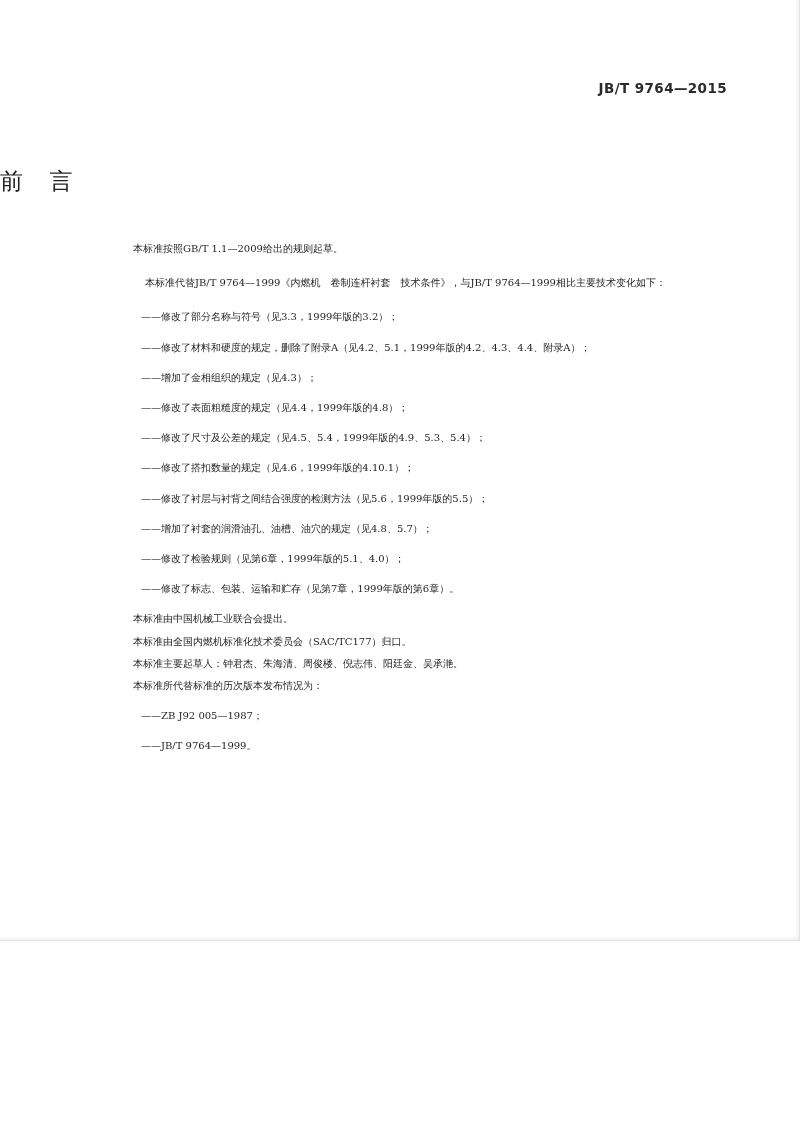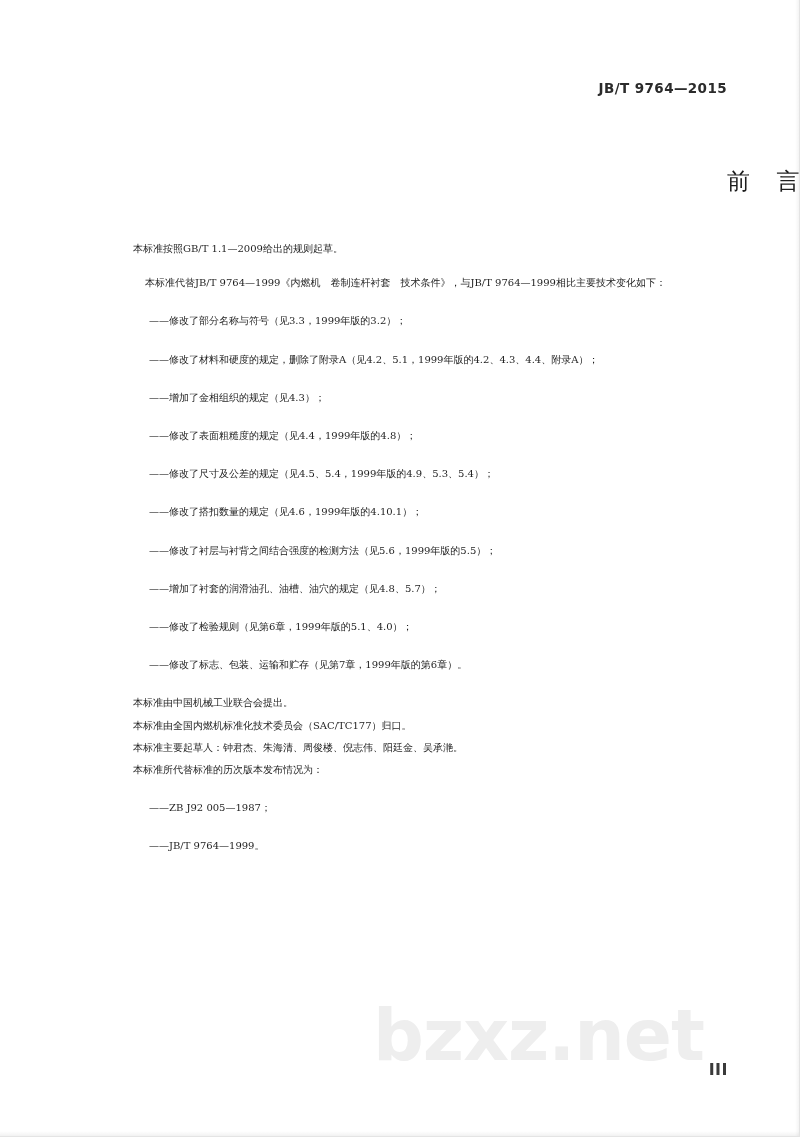--- a/index.html
+++ b/index.html
@@ -6,21 +6,21 @@
     margin: 0;
     padding: 0;
     background: #ffffff;
   }
   body {
     font-family: "DejaVu Serif", "Liberation Serif", serif;
   }
   #page {
     position: relative;
     width: 800px;
-    height: 1137px;
+    height: 941px;
     background: #ffffff;
     overflow: hidden;
     box-sizing: border-box;
     border-right: 1px solid #e4e4e4;
     border-bottom: 1px solid #e4e4e4;
   }
   
   #page-edge-right {
     position: absolute;
     top: 0;
@@ -52,21 +52,21 @@
     color: #2b2b2b;
     white-space: nowrap;
   }
 
   
   .doc-title {
     position: absolute;
     top: 166px;
     left: 0;
     width: 800px;
-    text-align: right;
+    text-align: left;
     font-size: 23px;
     color: #1d1d1d;
     letter-spacing: 0.5px;
     font-family: "DejaVu Sans", "Liberation Sans", sans-serif;
   }
   .doc-title .ch {
     display: inline-block;
   }
   .doc-title .gap {
     display: inline-block;
@@ -85,21 +85,21 @@
   }
   .para {
     margin: 12px;
     text-indent: 29px;
     text-align: justify;
     text-justify: inter-ideograph;
     word-break: break-all;
     white-space: normal;
   }
   .dash-item {
-    margin: 16px;
+    margin: 8px;
     padding-left: 29px;
     text-align: left;
     white-space: nowrap;
   }
   .nowrap-para {
     margin: 0;
     text-indent: 29px;
     white-space: nowrap;
   }
 

